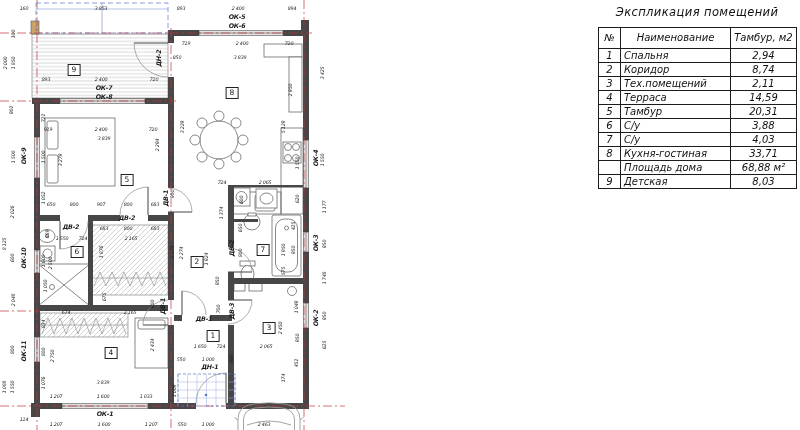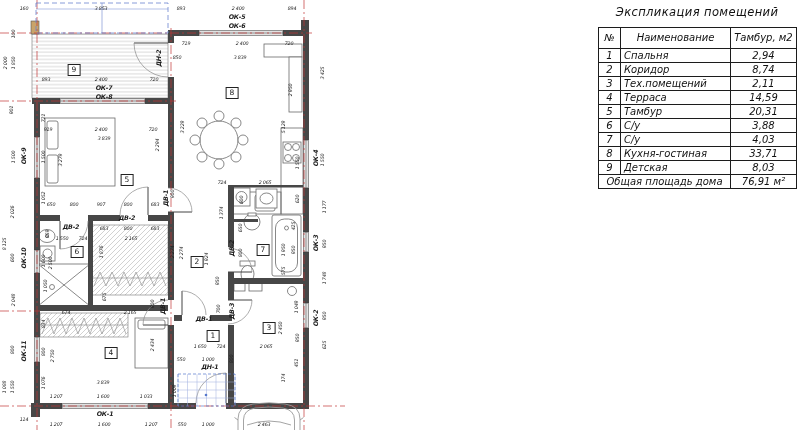--- a/index.html
+++ b/index.html
@@ -430,25 +430,26 @@
             <td class="num">7</td>
             <td class="name">С/у</td>
             <td class="area">4,03</td>
           </tr>
           <tr>
             <td class="num">8</td>
             <td class="name">Кухня-гостиная</td>
             <td class="area">33,71</td>
           </tr>
           <tr>
+            <td class="num"></td>
+            <td class="name">Площадь дома</td>
+            <td class="area">68,88 м²</td>
+          </tr>
+          <tr>
             <td class="num">9</td>
             <td class="name">Детская</td>
             <td class="area">8,03</td>
           </tr>
-          <tr>
-            <td colspan="2" class="merge">Общая площадь дома</td>
-            <td class="area">76,91 м²</td>
-          </tr>
         </tbody>
     </table>
   </div>
 
 </div>
 
 </body></html>

